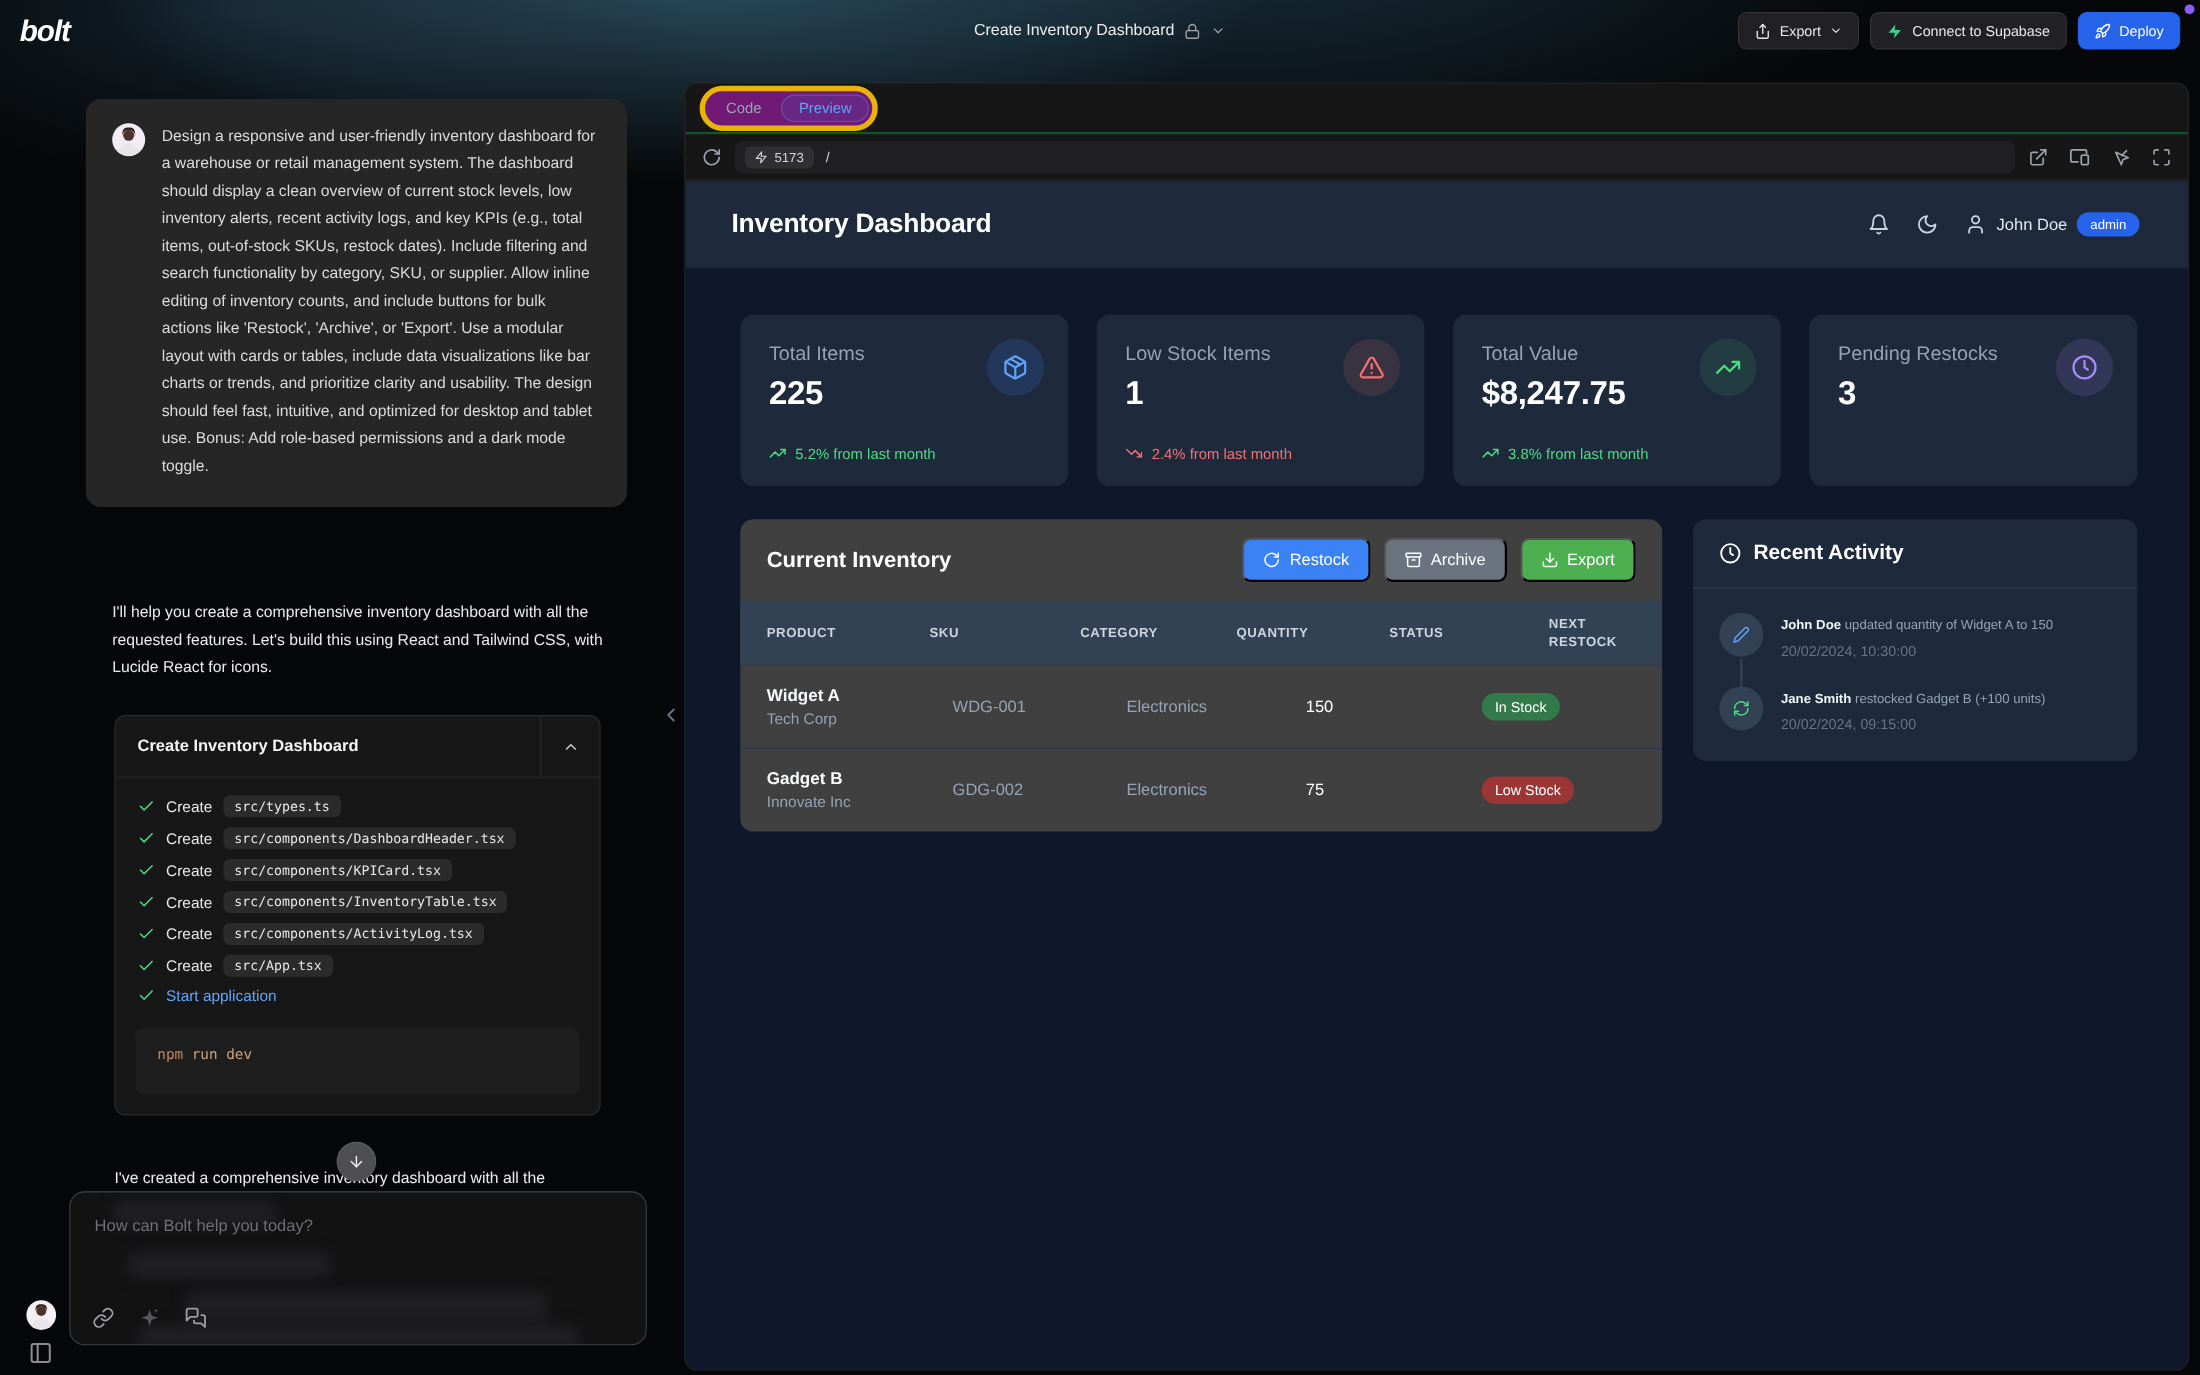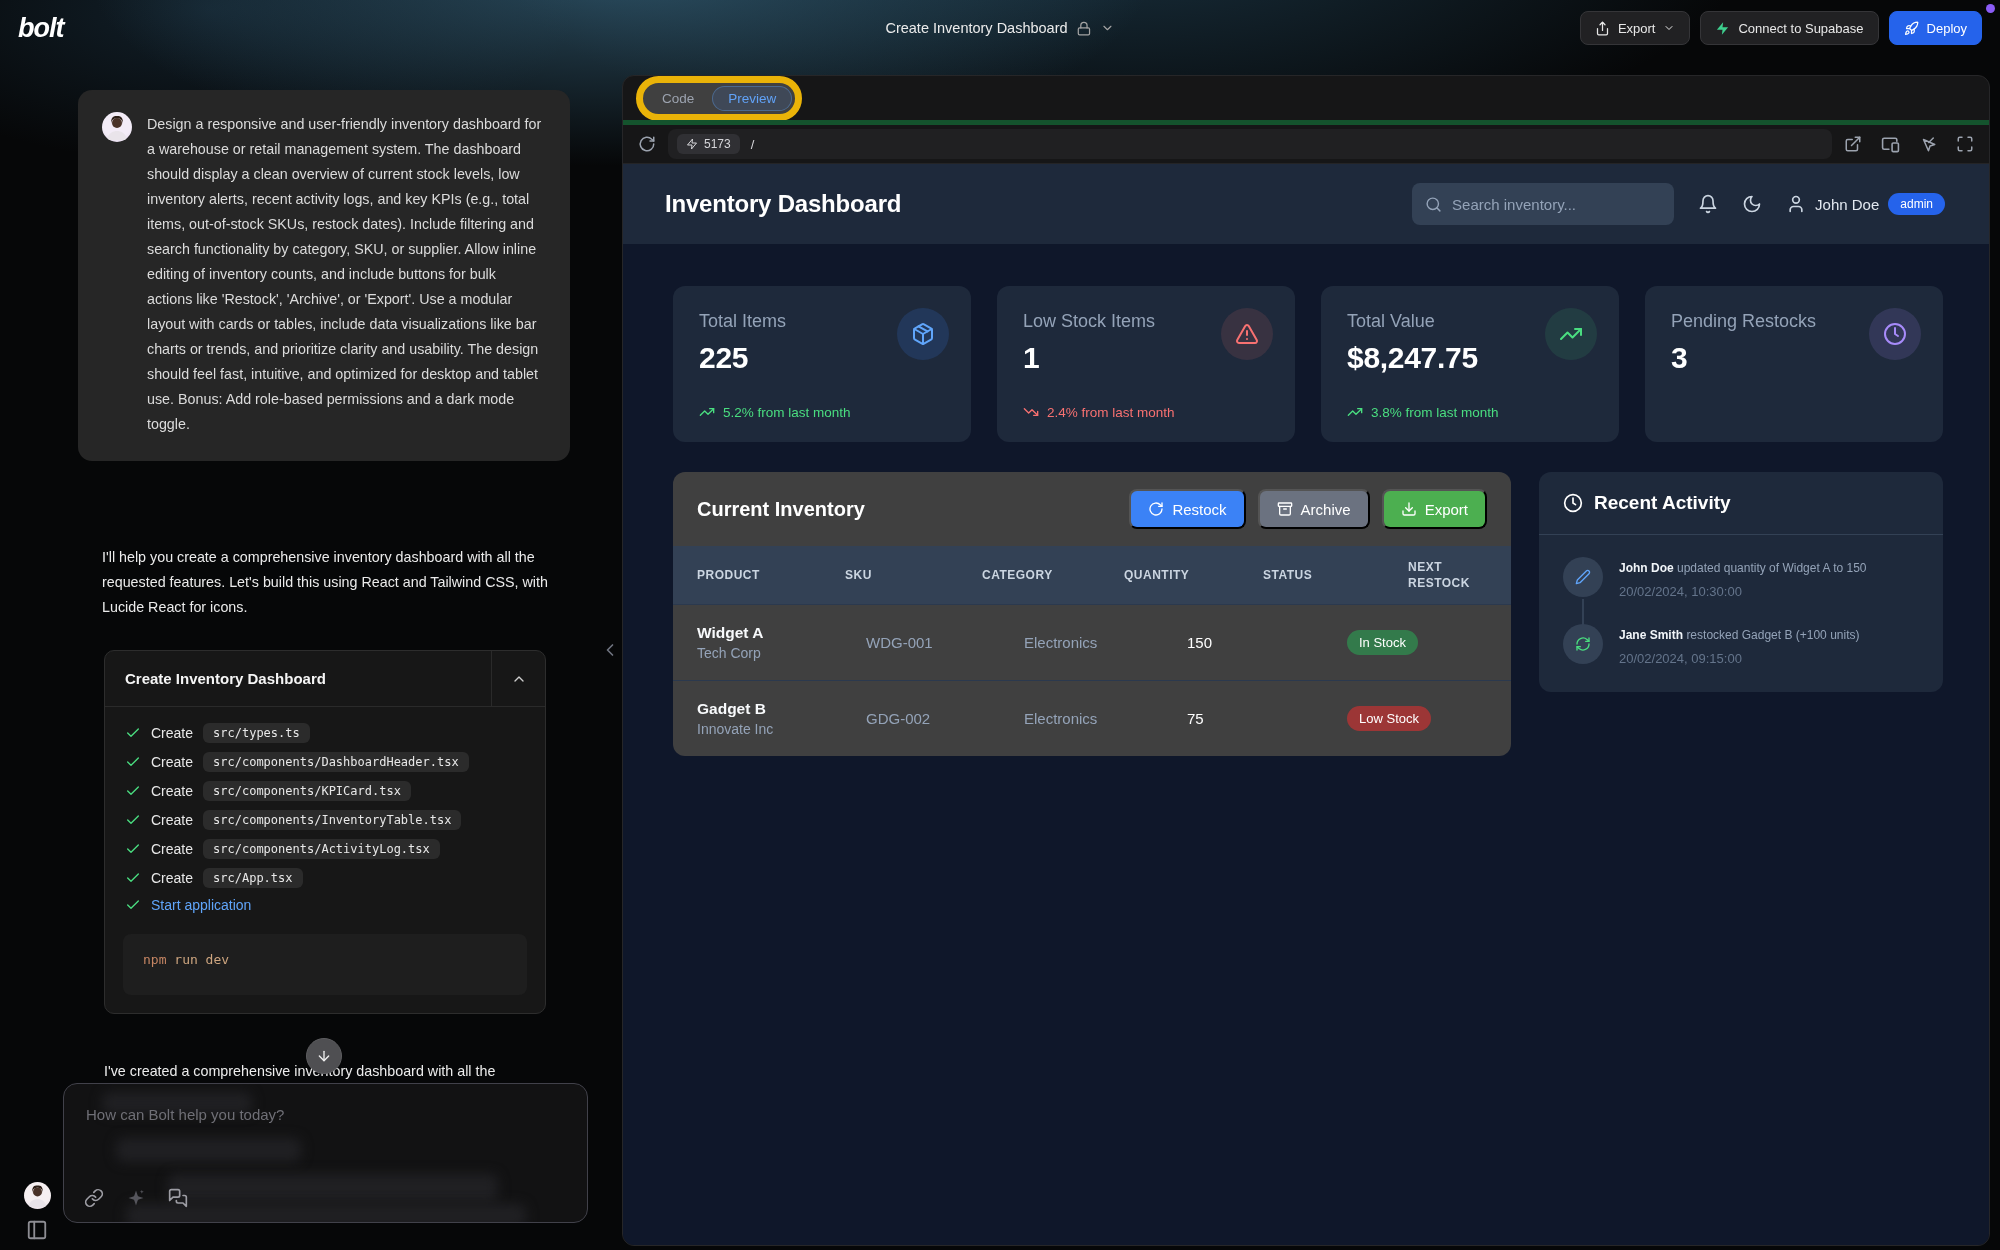--- a/index.html
+++ b/index.html
@@ -57,24 +57,24 @@
   .blurpill { position:absolute; background:#202023; border-radius:8px; filter:blur(6px); }
   .ci-icons { position:absolute; left:20px; bottom:14px; display:flex; gap:22px; color:#9d9da4; }
   .ci-icons .dim { color:#55555c; }
   .corner-ava { position:absolute; left:12px; top:1126px; width:27px; height:27px; border-radius:50%; background:radial-gradient(circle at 50% 38%, #f6f0f2 60%, #e2d6e4); display:flex; align-items:center; justify-content:center; overflow:hidden; }
   .panel-toggle { position:absolute; left:14px; top:1163px; color:#8d8d93; cursor:pointer; }
   .collapse-ch { position:absolute; left:588px; top:584px; color:#6f7480; cursor:pointer; }
 
   
   .workbench { position:absolute; left:622px; top:75px; width:1368px; height:1171px; background:#161617; border:1px solid #262628; border-radius:12px; display:flex; flex-direction:column; z-index:12; overflow:hidden; }
   .tabs-row { height:44px; display:flex; align-items:center; padding:0 13px; flex:none; }
-  .tabs-pill { display:flex; align-items:center; background:#404040; border:7px solid #eab308; border-radius:999px; padding:3px; gap:2px; }
+  .tabs-pill { display:flex; align-items:center; background:#701a75; border:5px solid #eab308; border-radius:999px; padding:3px; gap:2px; }
   .tab { padding:5px 16px; border-radius:999px; font-size:13.5px; color:#9ca3af; cursor:pointer; }
   .tab.active { color:#61a2f7; background:rgba(59,130,246,.13); border:1px solid rgba(96,165,250,.35); padding:4px 15px; }
-  .url-row { height:44px; display:flex; align-items:center; gap:12px; padding:0 15px; border-top:5px solid #14532d; border-bottom:1px solid #242426; flex:none; color:#9ca3af; }
+  .url-row { height:44px; display:flex; align-items:center; gap:12px; padding:0 15px; border-top:2px solid #14532d; border-bottom:1px solid #242426; flex:none; color:#9ca3af; }
   .url-input { flex:1; height:30px; background:#202022; border-radius:8px; display:flex; align-items:center; gap:11px; padding:0 9px; }
   .port-badge { display:flex; align-items:center; gap:6px; background:#303034; border-radius:6px; padding:3px 9px; font-size:12px; color:#d6d6da; }
   .url-path { font-size:13px; color:#d6d6da; }
   .url-icons { display:flex; align-items:center; gap:19px; color:#9ca3af; }
 
   
   .viewport { flex:1; background:#0f172a; position:relative; overflow:hidden; }
   .dash-header { height:80px; background:#1e293b; display:flex; align-items:center; justify-content:space-between; padding:0 44px 0 42px; }
   .dash-title { font-size:24px; font-weight:700; color:#fff; letter-spacing:-.2px; }
   .dh-right { display:flex; align-items:center; gap:24px; }
@@ -398,29 +398,20 @@
             <path d="M16 21h3a2 2 0 0 0 2-2v-3"></path>
           </svg>
         </span>
     </div>
   </div>
 
   <div class="viewport">
     <div class="dash-header">
       <div class="dash-title">Inventory Dashboard</div>
       <div class="dh-right">
-        <div class="searchbox">
-          <span>
-              <svg width="17" height="17" viewBox="0 0 24 24" fill="none" stroke="currentColor" stroke-width="2" stroke-linecap="round" stroke-linejoin="round">
-                <circle cx="11" cy="11" r="8"></circle>
-                <line x1="21" y1="21" x2="16.65" y2="16.65"></line>
-              </svg>
-            </span>
-          <span>Search inventory...</span>
-        </div>
         <span class="dh-ic">
             <svg width="20" height="20" viewBox="0 0 24 24" fill="none" stroke="currentColor" stroke-width="2" stroke-linecap="round" stroke-linejoin="round">
               <path d="M6 8a6 6 0 0 1 12 0c0 7 3 9 3 9H3s3-2 3-9"></path>
               <path d="M10.3 21a1.94 1.94 0 0 0 3.4 0"></path>
             </svg>
           </span>
         <span class="dh-ic">
             <svg width="20" height="20" viewBox="0 0 24 24" fill="none" stroke="currentColor" stroke-width="2" stroke-linecap="round" stroke-linejoin="round">
               <path d="M12 3a6.364 6.364 0 0 0 9 9 9 9 0 1 1-9-9Z"></path>
             </svg>

